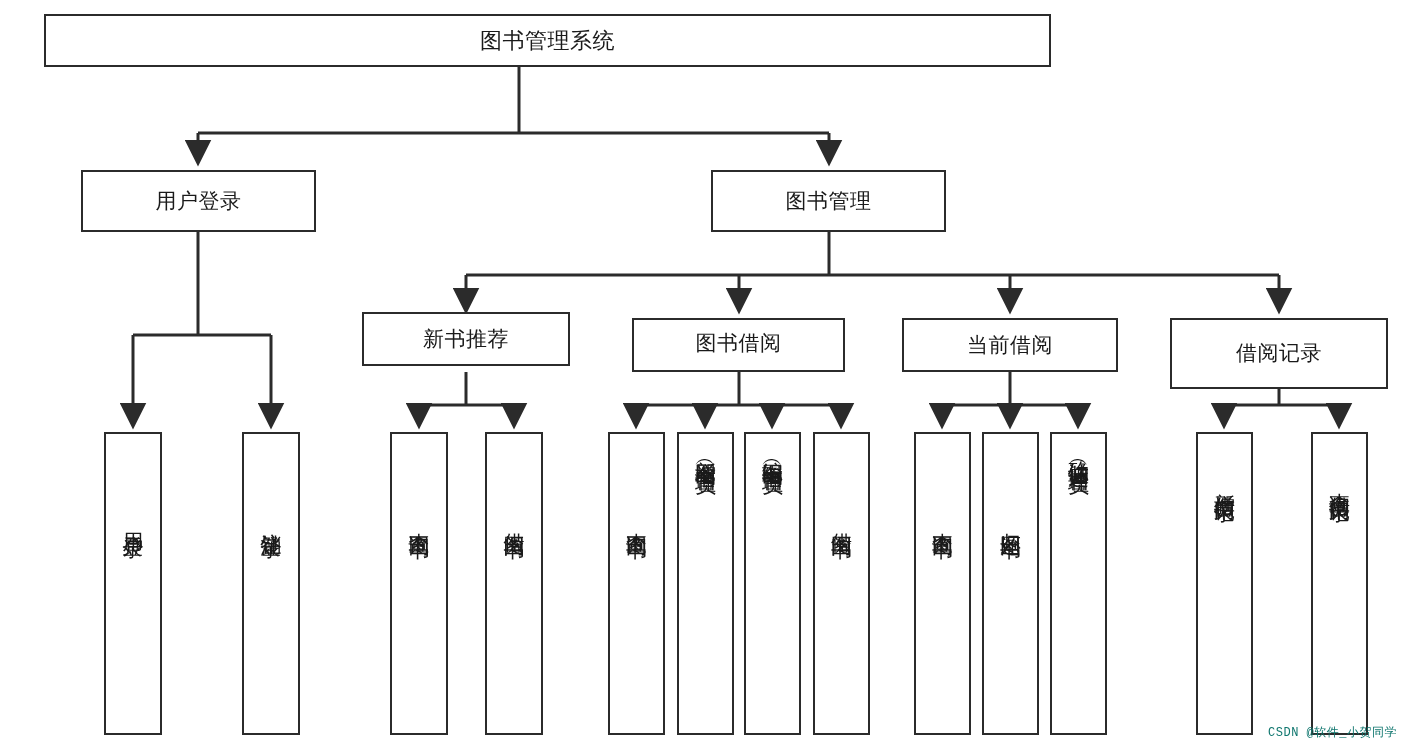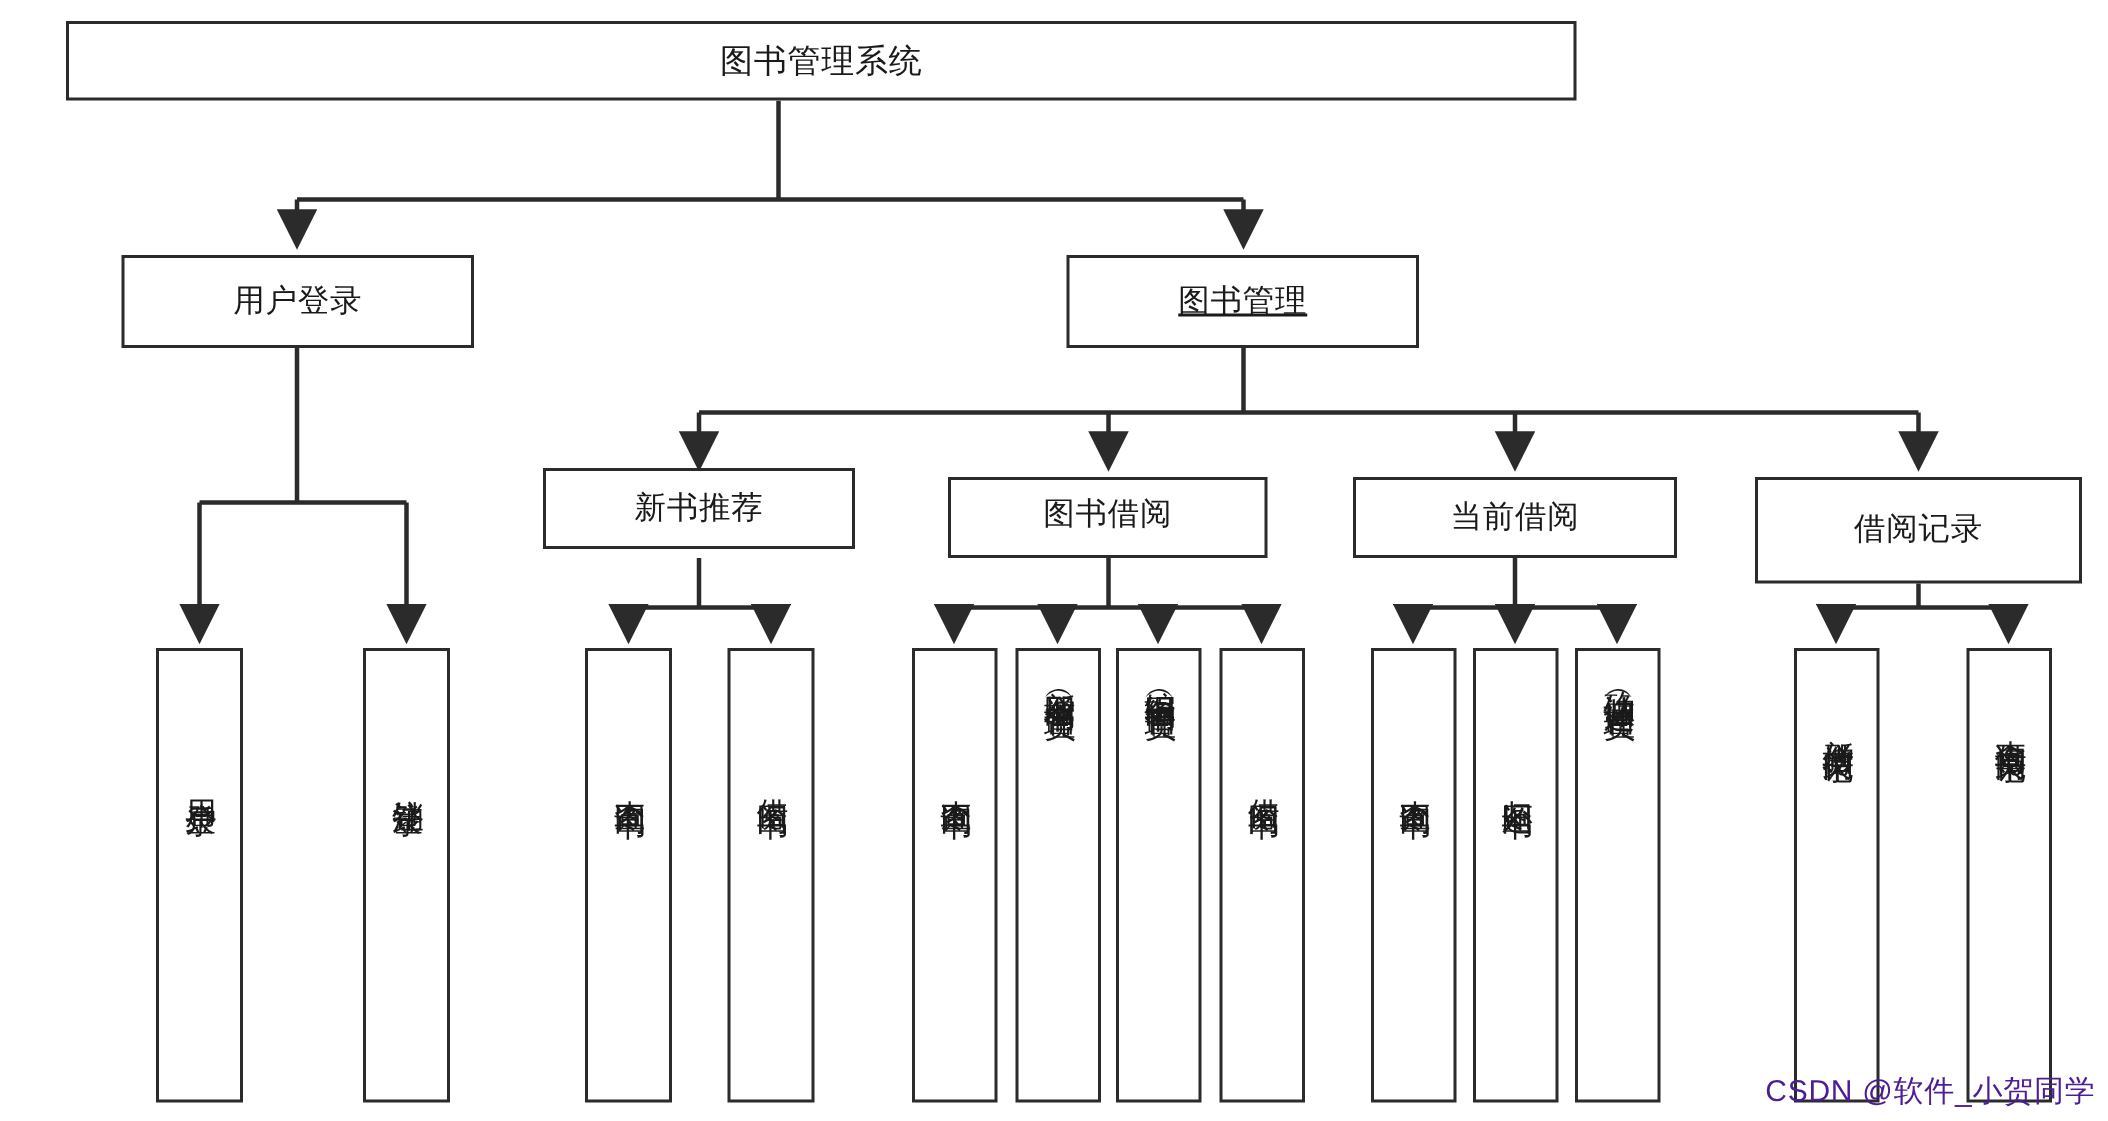--- a/index.html
+++ b/index.html
@@ -62,26 +62,27 @@
     text-orientation: upright;
     font-size: 21px;
     line-height: 1.05;
     letter-spacing: 2px;
     max-height: 100%;
   }
   #watermark {
     position: absolute;
     right: 8px;
     bottom: 6px;
-    font-size: 20px;
-    color: #4c1d95;
+    font-size: 12px;
+    color: #0f766e;
     letter-spacing: 0.5px;
     white-space: nowrap;
     z-index: 5;
     user-select: none;
+    font-family: Liberation Mono, monospace;
   }
 </style>
 </head>
 <body>
 
 <div id="diagram-root">
 
   <svg id="edge-layer" viewBox="0 0 1405 747" width="1405" height="747" xmlns="http://www.w3.org/2000/svg">
     <defs>
       <marker id="arrow" viewBox="0 0 12 12" refX="10" refY="6" markerWidth="9" markerHeight="9" orient="auto-start-reverse">
@@ -132,21 +133,21 @@
     </g>
   </svg>
 
   <div class="node horiz root" style="left:16px; top:14px; width:1007px; height:53px;margin-left:28px;">
     <span class="node-label">图书管理系统</span>
   </div>
 
   <div class="node horiz" style="left:81px; top:170px; width:235px; height:62px;">
     <span class="node-label">用户登录</span>
   </div>
-  <div class="node horiz" style="left:711px; top:170px; width:235px; height:62px;text-decoration:underline;">
+  <div class="node horiz" style="left:711px; top:170px; width:235px; height:62px;">
     <span class="node-label">图书管理</span>
   </div>
 
   <div class="node horiz" style="left:362px; top:312px; width:208px; height:54px;">
     <span class="node-label">新书推荐</span>
   </div>
   <div class="node horiz" style="left:632px; top:318px; width:213px; height:54px;font-family:Liberation Mono, monospace;">
     <span class="node-label">图书借阅</span>
   </div>
   <div class="node horiz" style="left:902px; top:318px; width:216px; height:54px;">

